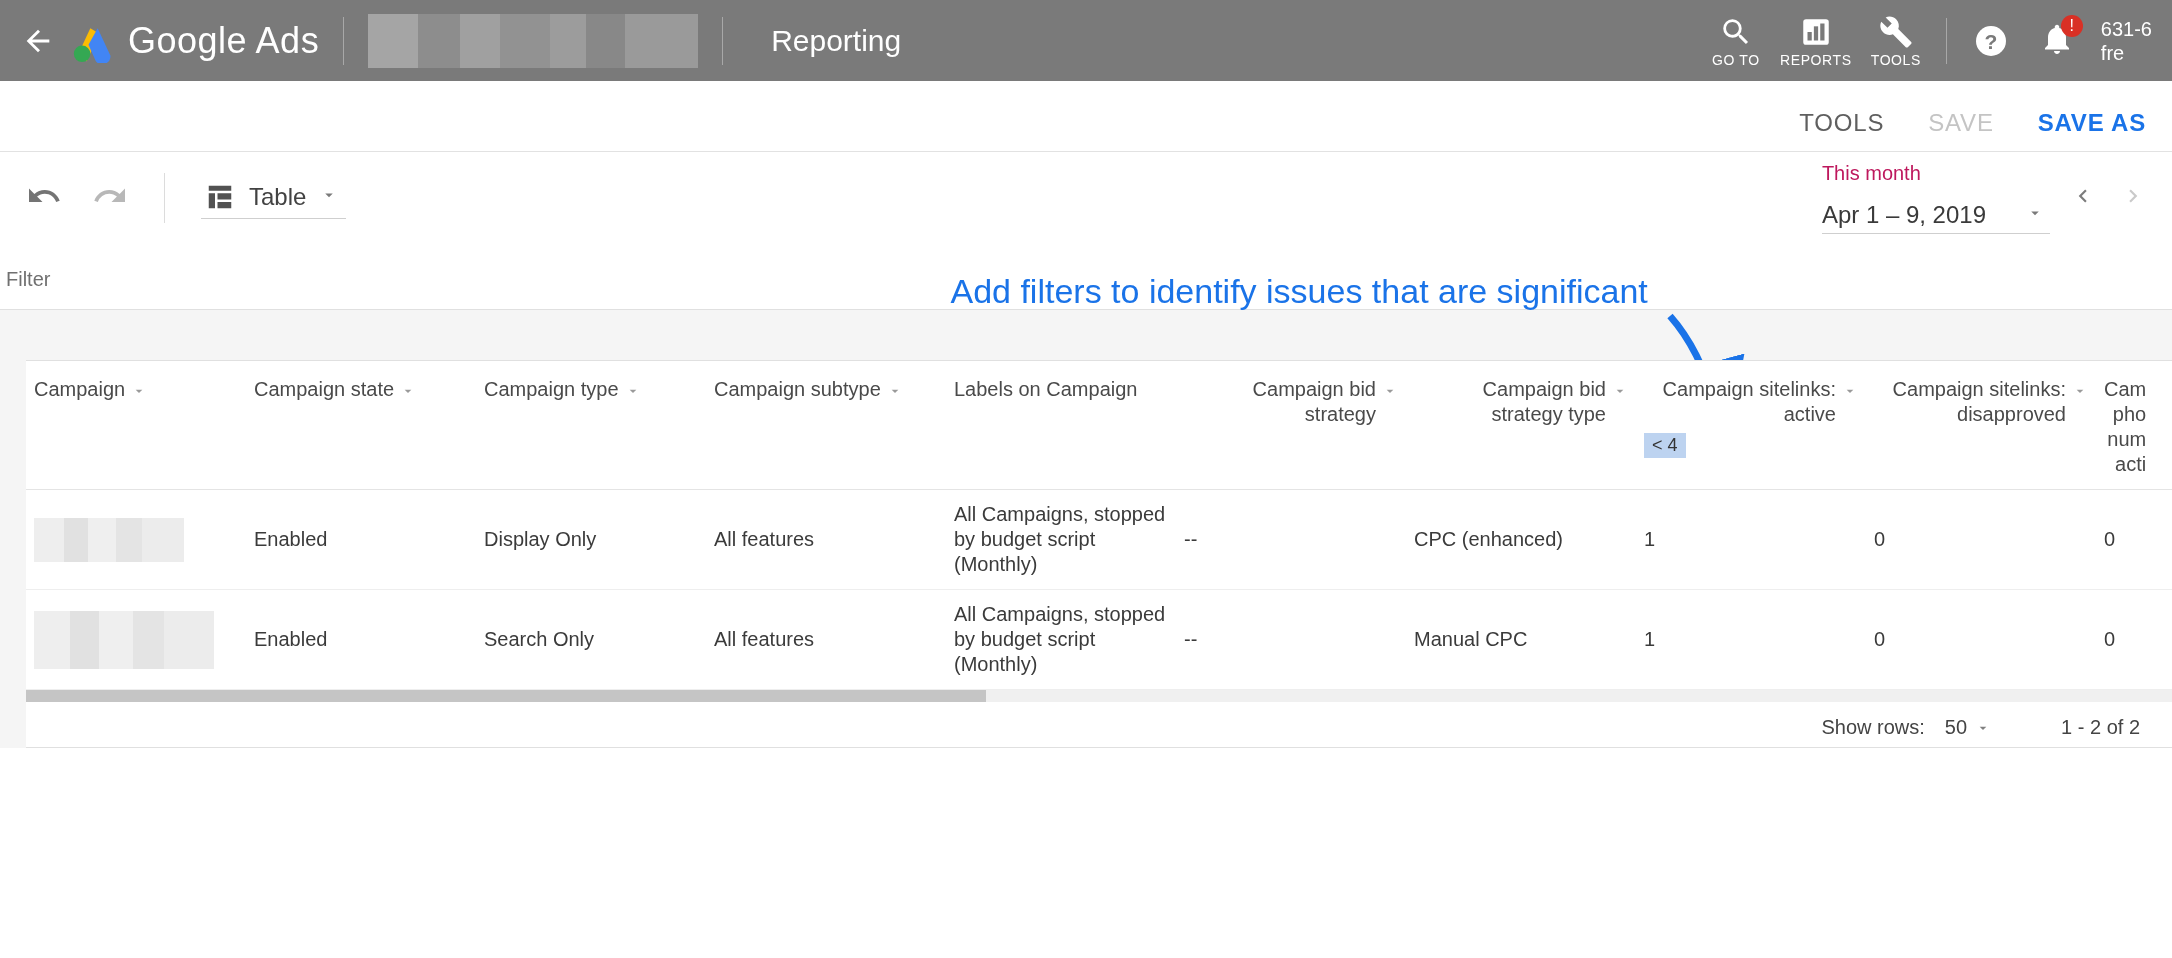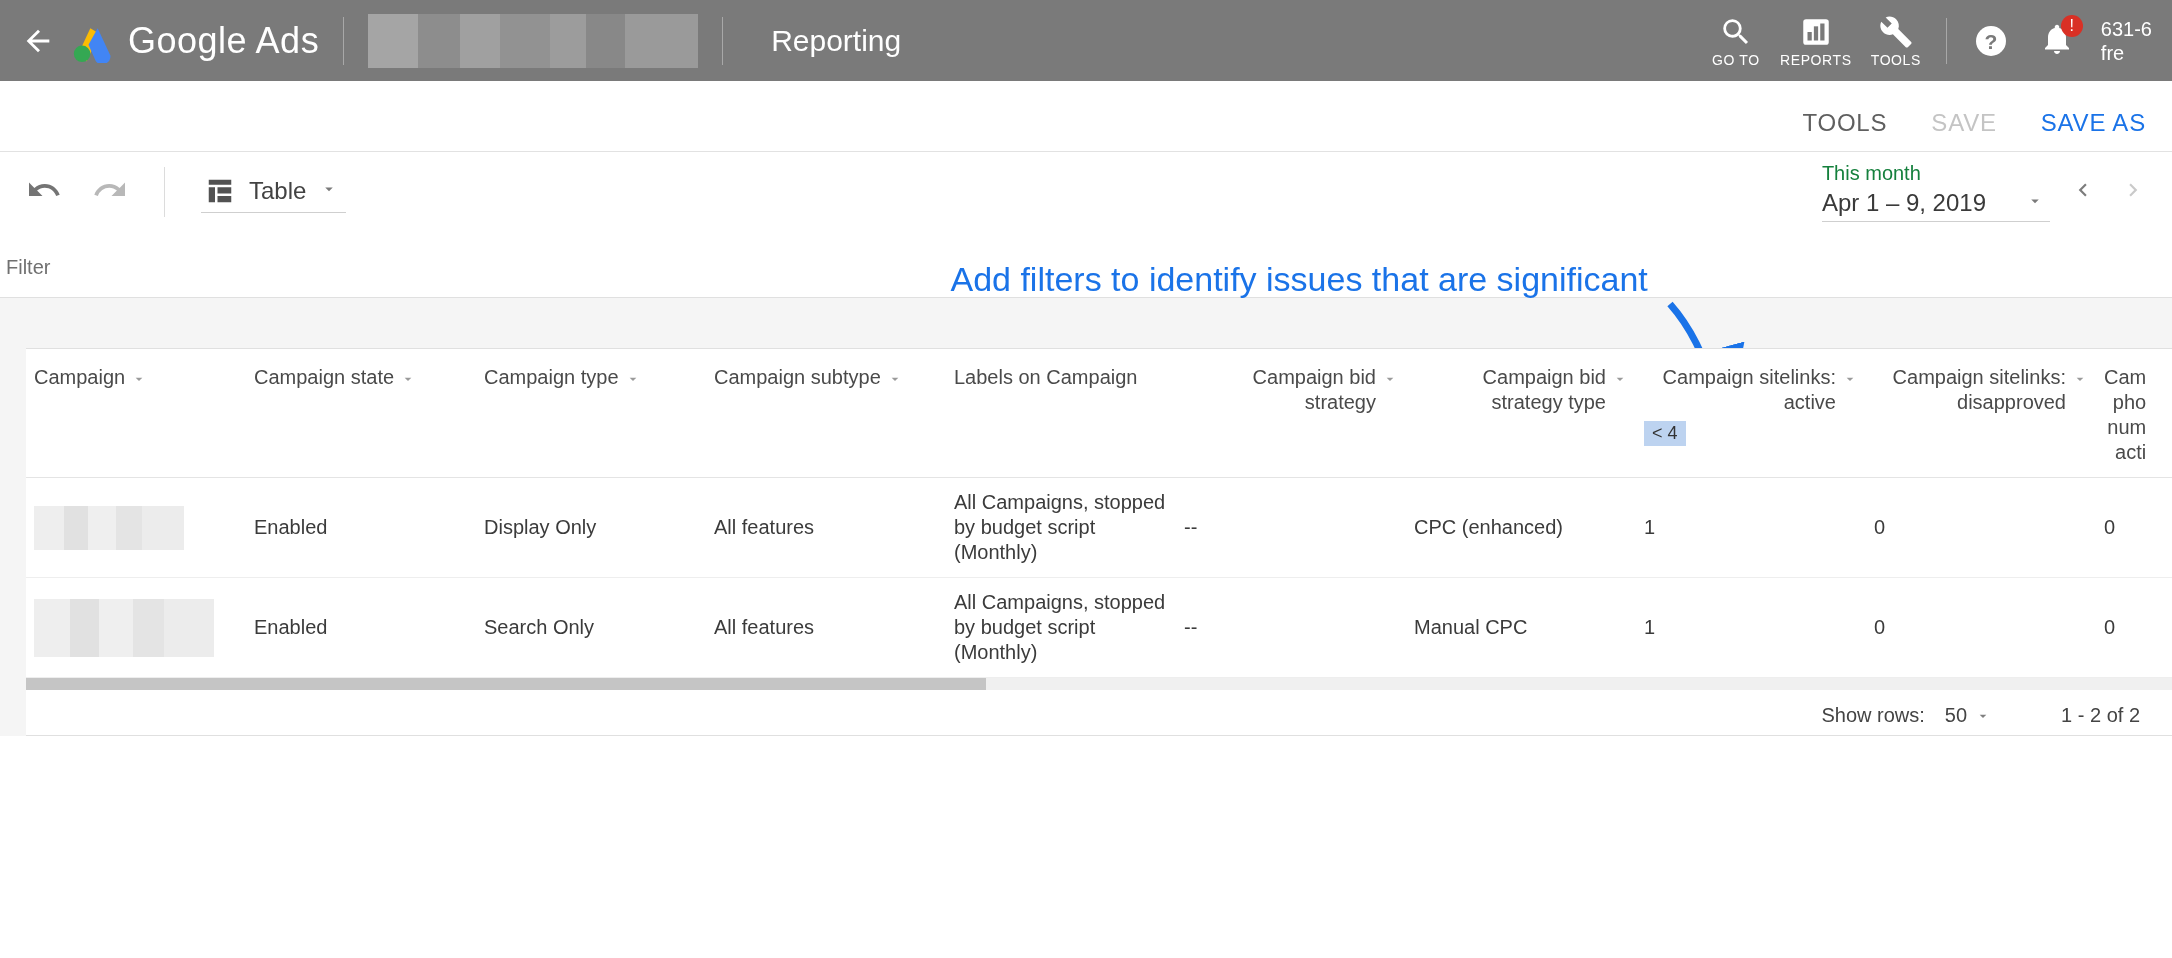--- a/index.html
+++ b/index.html
@@ -31,37 +31,37 @@
 .title-row { display:flex; align-items:flex-start; padding: 28px 26px 14px 26px; }
 .title-left { }
 .report-title { font-size: 36px; font-style: italic; color:#505050; letter-spacing: 0.5px; display:flex; align-items:center; gap: 22px; }
 .pencil-icon { cursor:pointer; }
 .pencil-icon svg { fill:#727272; }
 .unsaved-label { font-size: 20px; font-style: italic; color:#606060; margin-top: 4px; }
 .title-spacer { flex:1; }
 .action-btn { font-size: 24px; letter-spacing: 0.8px; margin-left: 44px; cursor:pointer; }
 .reset-btn { color:#5f5f5f; }
 .save-btn { color:#c4c4c4; }
-.saveas-btn { color:#1a73e8; font-weight:400; }
+.saveas-btn { color:#1a73e8; font-weight:700; }
 
 hr.title-divider { border:none; border-top:1px solid #e2e2e2; }
 
 
 .toolbar-row { display:flex; align-items:center; padding: 10px 26px 6px 26px; }
 .undo-redo-group { display:flex; gap: 30px; align-items:center; }
 .undo-btn svg, .redo-btn svg { fill:#747474; }
 .redo-btn svg { fill:#b8b8b8; }
 .tool-vdiv { width:1px; height:50px; background:#dcdcdc; margin: 0 36px; }
 .view-select { display:flex; align-items:center; gap: 14px; border-bottom: 1px solid #cfcfcf; padding: 4px 8px 6px 4px; cursor:pointer; }
 .view-select svg.table-icon { fill:#525252; }
 .view-label { font-size: 24px; color:#424242; }
 .dd-caret svg { fill:#7a7a7a; }
 .toolbar-spacer { flex:1; }
 .date-area { text-align:left; }
-.date-preset { font-size: 20px; color:#15803d; margin-bottom: 4px; }
+.date-preset { font-size: 20px; color:#be185d; margin-bottom: 16px; }
 .date-range-select { display:flex; align-items:center; gap: 40px; border-bottom: 1px solid #cfcfcf; padding: 0 6px 4px 0; cursor:pointer;}
 .date-range-text { font-size: 24px; color:#3a3a3a; }
 .date-nav { display:flex; align-items:center; gap: 24px; margin-left: 20px; }
 .chev-btn { cursor:pointer; }
 .chev-btn svg { fill:#7c7c7c; }
 .chev-disabled svg { fill:#cacaca; }
 
 
 .filter-row { padding: 28px 26px 18px 6px; display:flex; align-items:center; }
 .filter-label { font-size: 20px; color:#707070; }

